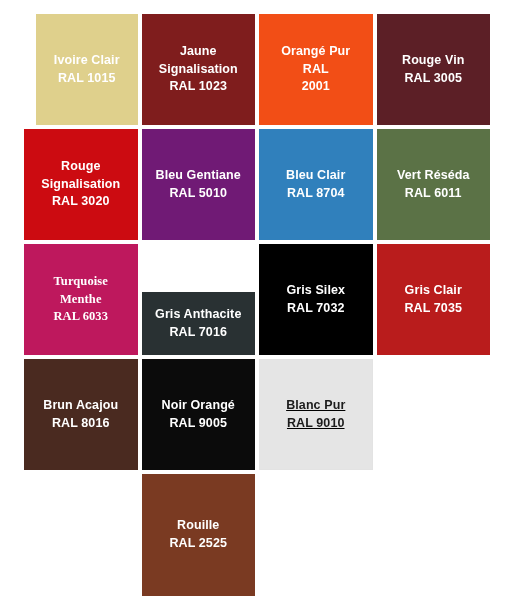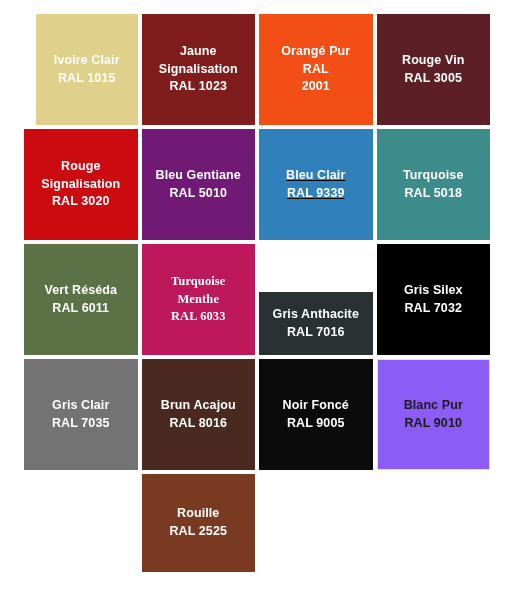--- a/index.html
+++ b/index.html
@@ -62,21 +62,21 @@
   
   .orphan-row {
     display: grid;
     grid-template-columns: repeat(4, 1fr);
     gap: 4px;
     width: 466px;
     margin-top: 4px;
   }
   .orphan-row .swatch {
     grid-column: 2 / span 1;
-    height: 98px;
+    height: 122px;
     align-items: center;
   }
 </style>
 </head>
 <body style="background: rgb(255, 255, 255);">
 
 <div id="palette-root">
 
   <div class="swatch-grid">
       <div class="swatch" style="background: rgb(223, 208, 140); margin-left: 12px;">
@@ -108,30 +108,24 @@
           <div>Rouge Signalisation</div>
           <div>RAL 3020</div>
         </div>
       </div>
       <div class="swatch" style="background: #701a75;">
         <div class="swatch-label">
           <div>Bleu Gentiane</div>
           <div>RAL 5010</div>
         </div>
       </div>
-      <div class="swatch" style="background: rgb(48, 128, 188); text-decoration: underline;">
+      <div class="swatch" style="background: rgb(48, 128, 188);">
         <div class="swatch-label">
           <div>Bleu Clair</div>
-          <div>RAL 9339</div>
-        </div>
-      </div>
-      <div class="swatch" style="background: rgb(60, 140, 140);">
-        <div class="swatch-label">
-          <div>Turquoise</div>
-          <div>RAL 5018</div>
+          <div>RAL 8704</div>
         </div>
       </div>
       <div class="swatch" style="background: rgb(91, 114, 70);">
         <div class="swatch-label">
           <div>Vert Réséda</div>
           <div>RAL 6011</div>
         </div>
       </div>
       <div class="swatch" style="background: #be185d; font-family: Liberation Serif, serif;">
         <div class="swatch-label">
@@ -144,39 +138,39 @@
           <div>Gris Anthacite</div>
           <div>RAL 7016</div>
         </div>
       </div>
       <div class="swatch" style="background: #000000;">
         <div class="swatch-label">
           <div>Gris Silex</div>
           <div>RAL 7032</div>
         </div>
       </div>
-      <div class="swatch" style="background: #737373;">
+      <div class="swatch" style="background: #b91c1c;">
         <div class="swatch-label">
           <div>Gris Clair</div>
           <div>RAL 7035</div>
         </div>
       </div>
       <div class="swatch" style="background: rgb(74, 42, 32);">
         <div class="swatch-label">
           <div>Brun Acajou</div>
           <div>RAL 8016</div>
         </div>
       </div>
       <div class="swatch" style="background: rgb(11, 11, 11);">
         <div class="swatch-label">
-          <div>Noir Foncé</div>
+          <div>Noir Orangé</div>
           <div>RAL 9005</div>
         </div>
       </div>
-      <div class="swatch dark-text bordered" style="background: #8b5cf6;">
+      <div class="swatch dark-text bordered" style="background: #e5e5e5; text-decoration: underline;">
         <div class="swatch-label">
           <div>Blanc Pur</div>
           <div>RAL 9010</div>
         </div>
       </div>
     </div>
 
   <div class="orphan-row">
       <div class="swatch" style="background: rgb(122, 58, 34);">
         <div class="swatch-label">

